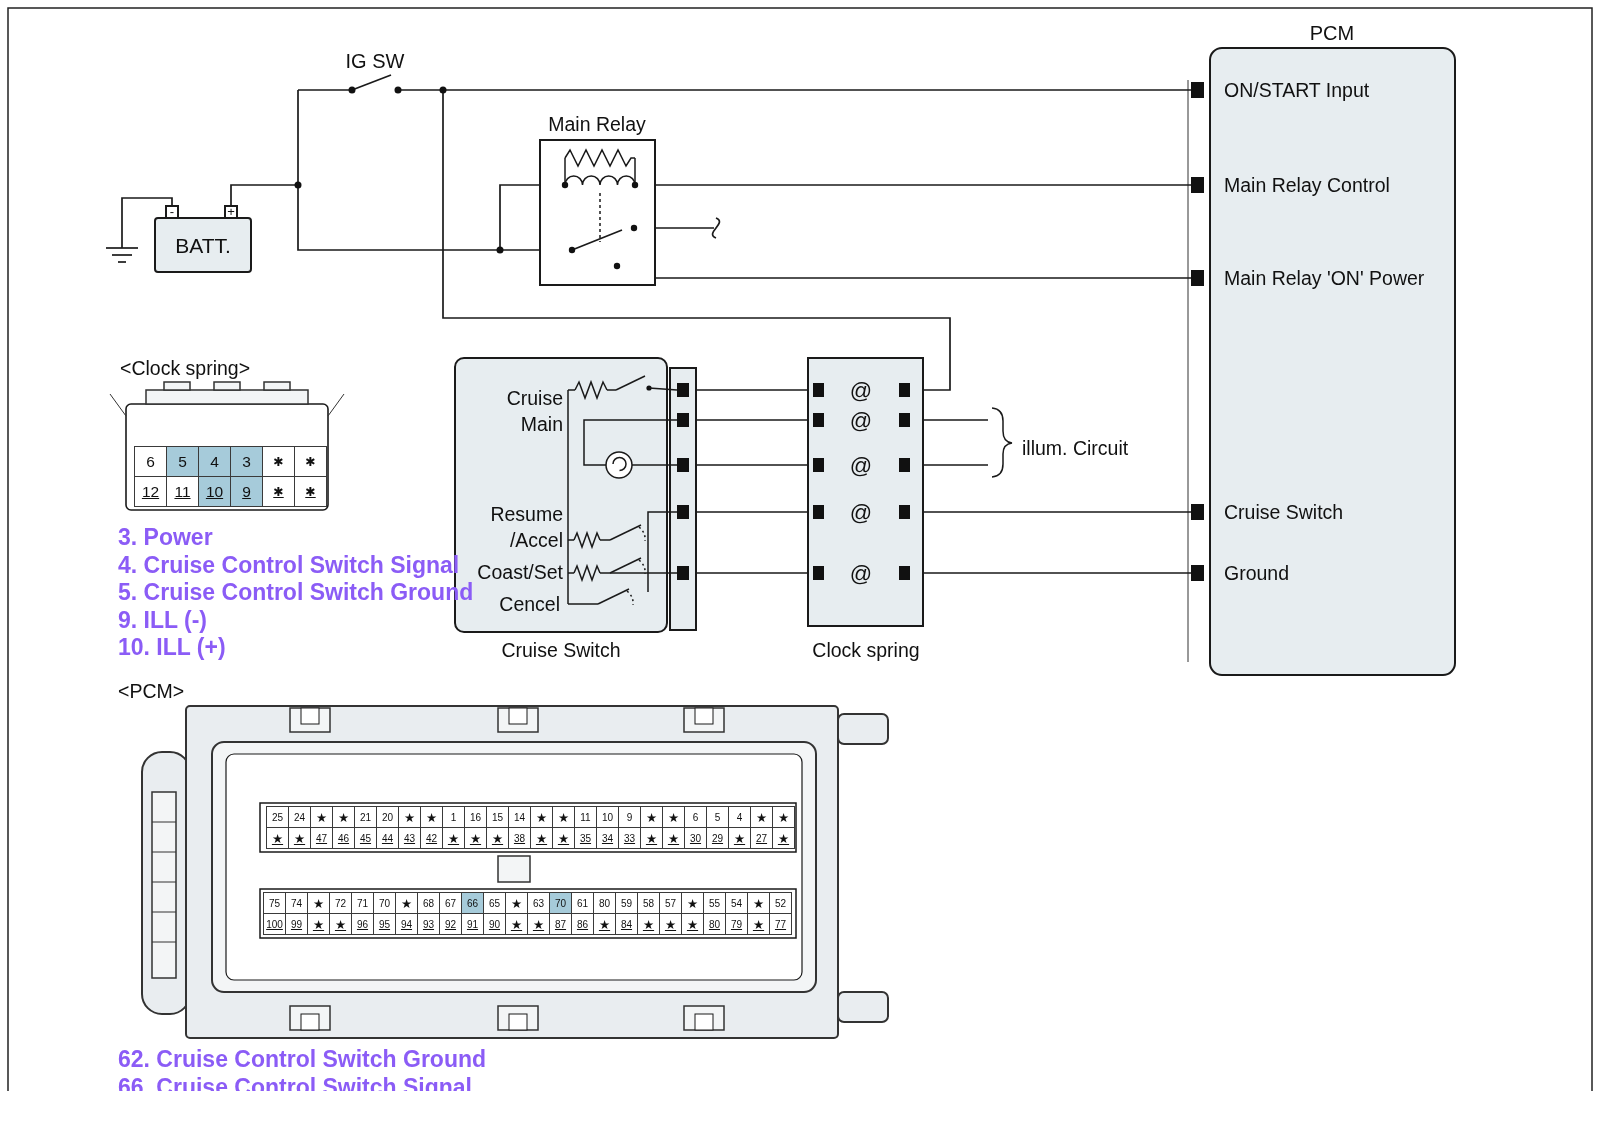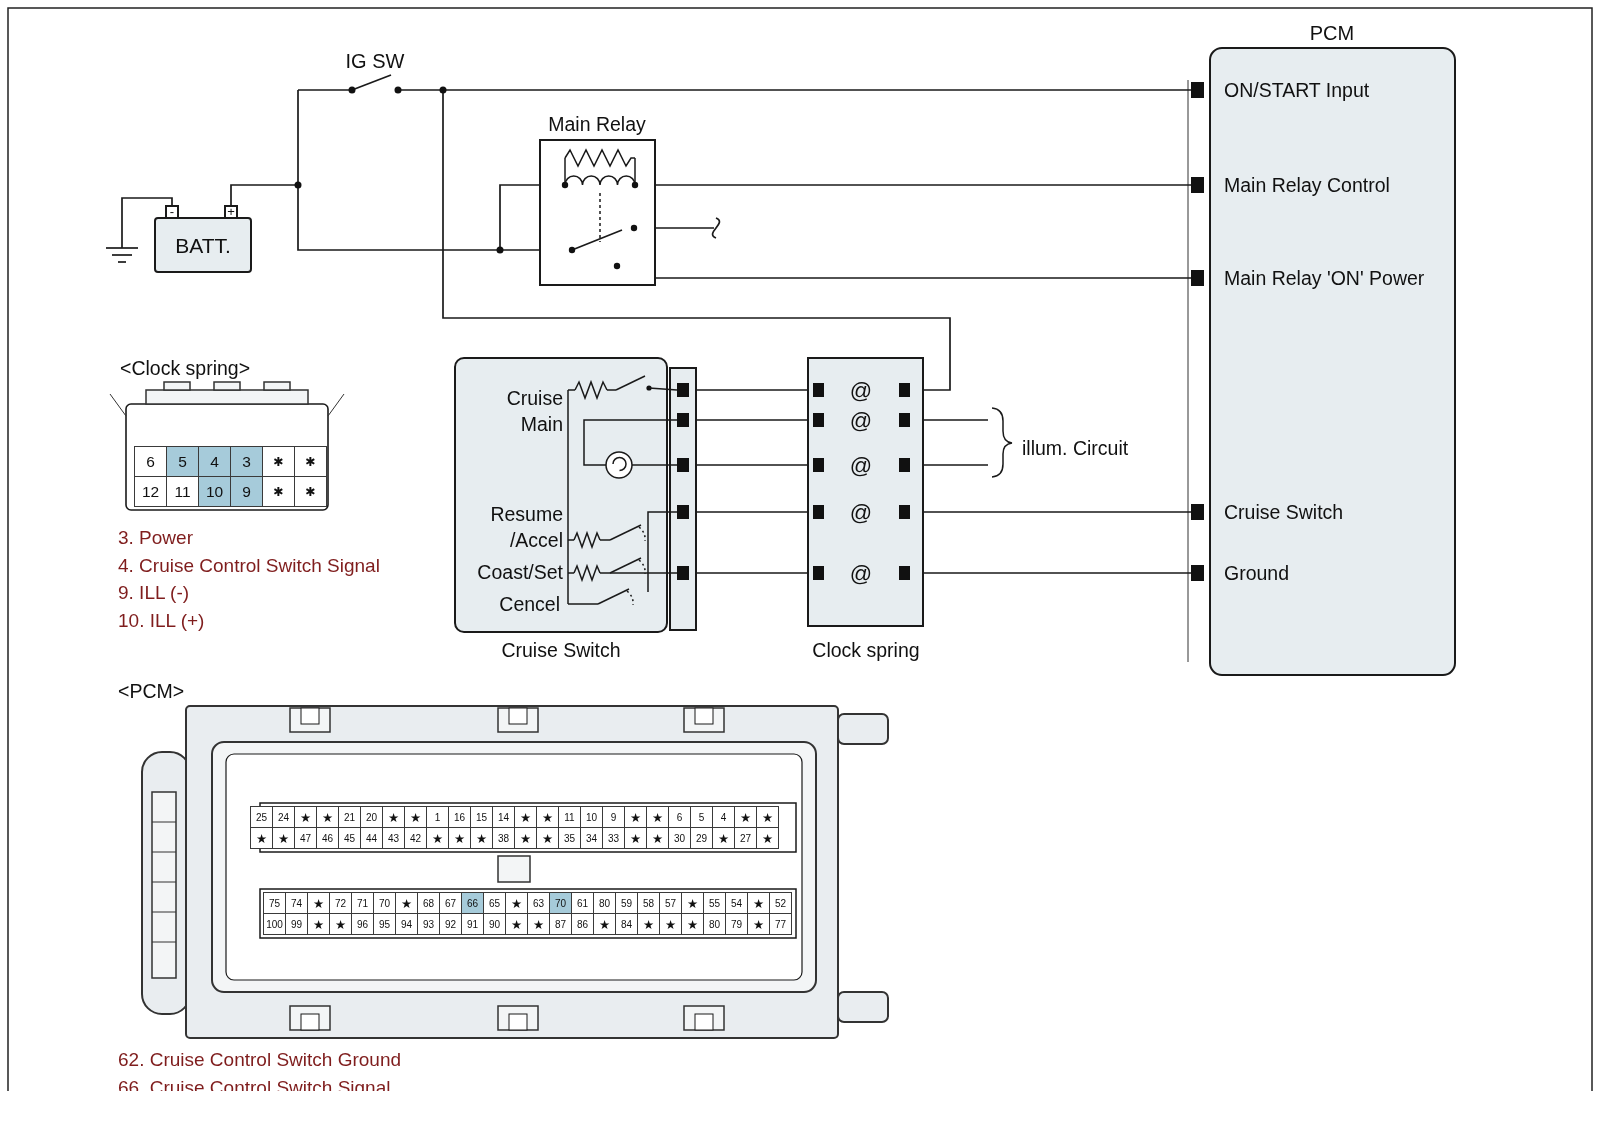--- a/index.html
+++ b/index.html
@@ -13,24 +13,24 @@
   .whitebox{fill:#fff;stroke:#1a1a1a;stroke-width:2;}
   .lightbox{fill:#f3f5f6;stroke:#333;stroke-width:1.5;}
   .body{fill:#e9edf0;stroke:#333;stroke-width:2;}
   .w{fill:none;stroke:#1a1a1a;stroke-width:1.7;}
   .w2{fill:none;stroke:#1a1a1a;stroke-width:1.5;}
   .thin{fill:none;stroke:#333;stroke-width:1;}
   .dash{stroke-dasharray:3 3;}
   .dash2{stroke-dasharray:2 3;}
   .pin{fill:#111;stroke:none;}
   .dot{fill:#111;stroke:none;}
-  .legend{position:absolute;font-size:19px;line-height:27.5px;color:#7f1d1d;white-space:nowrap;}
+  .legend{position:absolute;font-size:23px;line-height:27.5px;color:#8b5cf6;white-space:nowrap;font-weight:bold;}
   .grid{position:absolute;}
   .pin-row{display:flex;}
-  .pin-row + .pin-row{margin-top:-1px;}
+  .pin-row + .pin-row{margin-top:-1px;text-decoration:underline;}
   .pin-cell{display:flex;align-items:center;justify-content:center;background:#fff;border:1px solid #3a3a3a;box-sizing:border-box;color:#111;}
   .pin-cell + .pin-cell{margin-left:-1px;}
   .pin-cell.cs{width:33px;height:31px;font-size:15.5px;}
   .pin-cell.pcm{width:23px;height:22px;font-size:10px;}
   .pin-cell.hl{background:#a6cbda;}
   .pin-cell.star{font-size:.78em;}
 </style>
 </head>
 <body>
 
@@ -246,25 +246,26 @@
         <div class="pin-cell cs hl">10</div>
         <div class="pin-cell cs hl">9</div>
         <div class="pin-cell cs star">✱</div>
         <div class="pin-cell cs star">✱</div>
       </div>
     </div>
 
 <div class="legend" id="cs-legend" style="left:118px;top:524px;">
       <div class="legend-line">3. Power</div>
       <div class="legend-line">4. Cruise Control Switch Signal</div>
+      <div class="legend-line">5. Cruise Control Switch Ground</div>
       <div class="legend-line">9. ILL (-)</div>
       <div class="legend-line">10. ILL (+)</div>
     </div>
 
-<div class="grid" id="pcm-grid-top" style="left:250px;top:806px;border-radius:11px;">
+<div class="grid" id="pcm-grid-top" style="left:266px;top:806px;border-radius:11px;">
       <div class="pin-row">
         <div class="pin-cell pcm">25</div>
         <div class="pin-cell pcm">24</div>
         <div class="pin-cell pcm star">★</div>
         <div class="pin-cell pcm star">★</div>
         <div class="pin-cell pcm">21</div>
         <div class="pin-cell pcm">20</div>
         <div class="pin-cell pcm star">★</div>
         <div class="pin-cell pcm star">★</div>
         <div class="pin-cell pcm">1</div>

